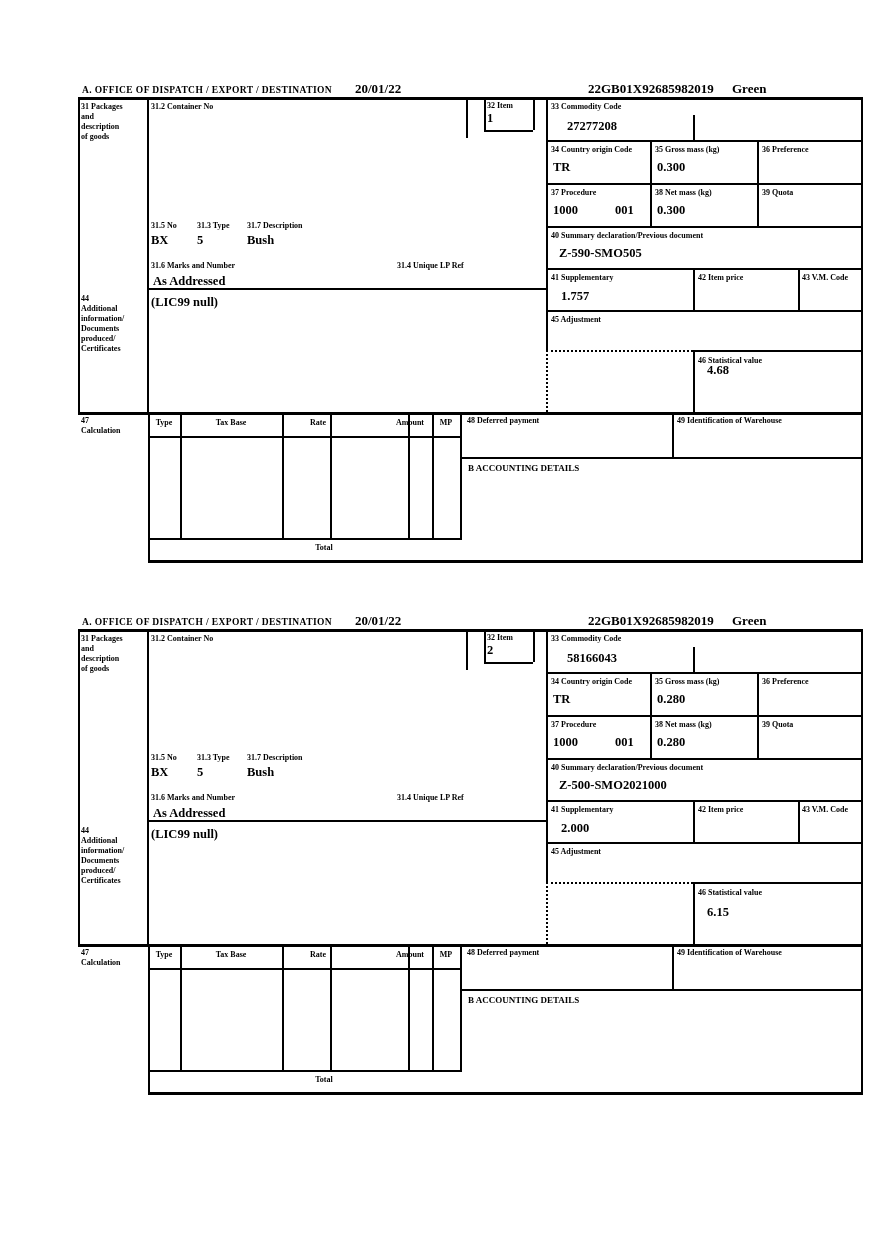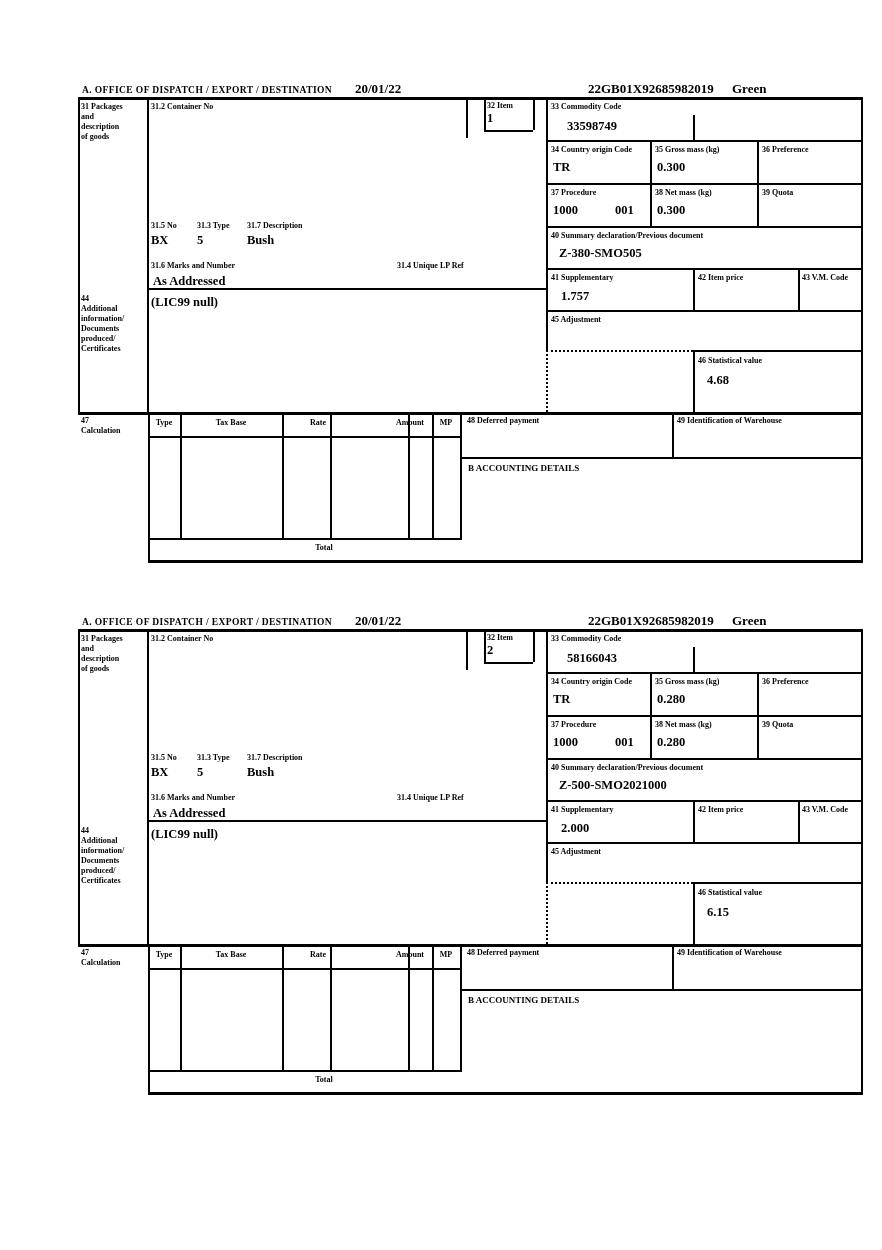--- a/index.html
+++ b/index.html
@@ -70,46 +70,46 @@
 
     <span class="lbl" style="left:3px;top:20px">31 Packages</span>
     <span class="lbl" style="left:3px;top:30px">and</span>
     <span class="lbl" style="left:3px;top:40px">description</span>
     <span class="lbl" style="left:3px;top:50px">of goods</span>
 
     <span class="lbl" style="left:73px;top:20px">31.2 Container No</span>
     <span class="lbl" style="left:409px;top:19px">32 Item</span>
     <span class="val" style="left:409px;top:29px">1</span>
     <span class="lbl" style="left:473px;top:20px">33 Commodity Code</span>
-    <span class="val" style="left:489px;top:37px">33598749</span>
+    <span class="val" style="left:489px;top:37px">27277208</span>
 
     <span class="lbl" style="left:473px;top:63px">34 Country origin Code</span>
     <span class="val" style="left:475px;top:78px">TR</span>
     <span class="lbl" style="left:577px;top:63px">35 Gross mass (kg)</span>
     <span class="val" style="left:579px;top:78px">0.300</span>
     <span class="lbl" style="left:684px;top:63px">36 Preference</span>
 
     <span class="lbl" style="left:473px;top:106px">37 Procedure</span>
     <span class="val" style="left:475px;top:121px">1000</span>
     <span class="val" style="left:537px;top:121px">001</span>
     <span class="lbl" style="left:577px;top:106px">38 Net mass (kg)</span>
     <span class="val" style="left:579px;top:121px">0.300</span>
     <span class="lbl" style="left:684px;top:106px">39 Quota</span>
 
     <span class="lbl" style="left:473px;top:149px">40 Summary declaration/Previous document</span>
-    <span class="val" style="left:481px;top:164px">Z-380-SMO505</span>
+    <span class="val" style="left:481px;top:164px">Z-590-SMO505</span>
 
     <span class="lbl" style="left:473px;top:191px">41 Supplementary</span>
     <span class="val" style="left:483px;top:207px">1.757</span>
     <span class="lbl" style="left:620px;top:191px">42 Item price</span>
     <span class="lbl" style="left:724px;top:191px">43 V.M. Code</span>
 
     <span class="lbl" style="left:473px;top:233px">45 Adjustment</span>
     <span class="lbl" style="left:620px;top:274px">46 Statistical value</span>
-    <span class="val" style="left:629px;top:291px">4.68</span>
+    <span class="val" style="left:629px;top:281px">4.68</span>
 
     <span class="lbl" style="left:73px;top:139px">31.5 No</span>
     <span class="lbl" style="left:119px;top:139px">31.3 Type</span>
     <span class="lbl" style="left:169px;top:139px">31.7 Description</span>
     <span class="val" style="left:73px;top:151px">BX</span>
     <span class="val" style="left:119px;top:151px">5</span>
     <span class="val" style="left:169px;top:151px">Bush</span>
 
     <span class="lbl" style="left:73px;top:179px">31.6 Marks and Number</span>
     <span class="val" style="left:75px;top:192px">As Addressed</span>

